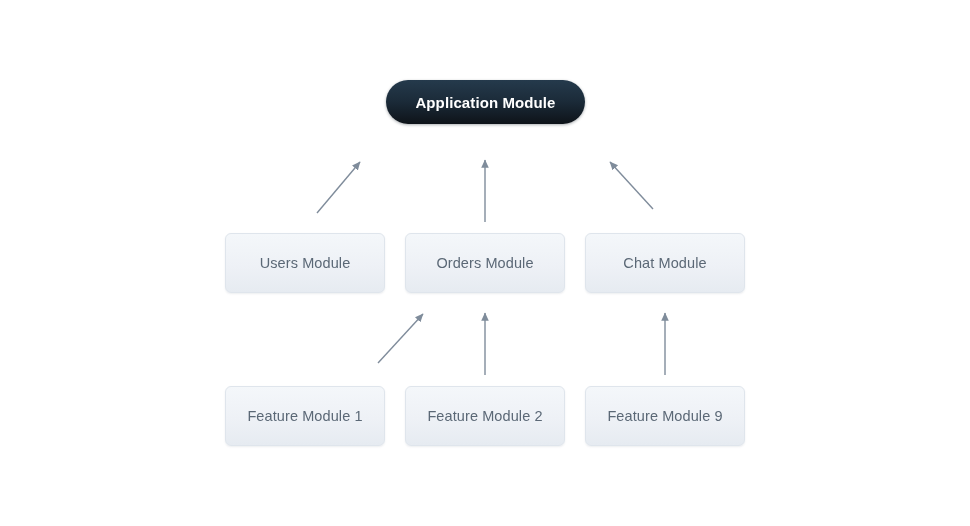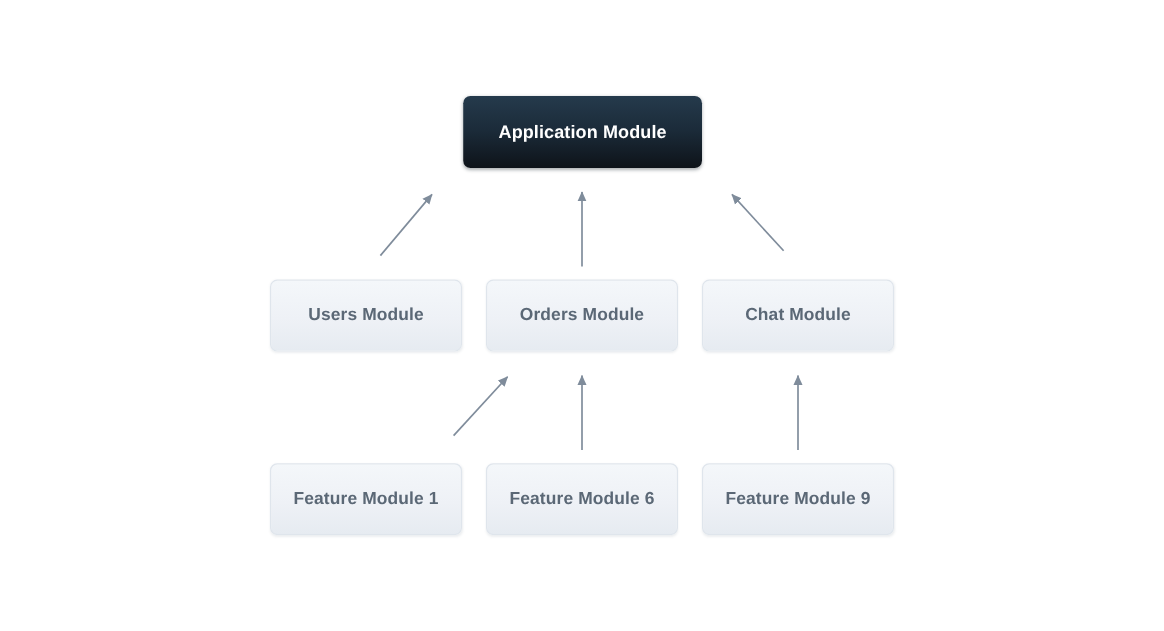--- a/index.html
+++ b/index.html
@@ -31,37 +31,38 @@
     box-sizing: border-box;
     display: flex;
     align-items: center;
     justify-content: center;
     text-align: center;
     border-radius: 6px;
     letter-spacing: 0.1px;
   }
   .node-root {
     width: 199px;
-    height: 60px;
+    height: 44px;
     left: 386px;
     top: 80px;
     background: linear-gradient(to bottom, #253a4c 0%, #1b2b39 48%, #0e1319 100%);
     color: #ffffff;
     font-size: 15px;
     font-weight: bold;
     box-shadow: 0 1px 3px rgba(15, 25, 35, 0.35);
+    border-radius: 27px;
   }
   .node-light {
     width: 160px;
     height: 60px;
     background: linear-gradient(to bottom, #f4f7fa 0%, #eef1f6 55%, #e6ebf1 100%);
     border: 1px solid #dfe5ec;
     color: #5b6876;
     font-size: 14.5px;
-    font-weight: bold;
+    font-weight: normal;
     box-shadow: 0 1px 2px rgba(100, 115, 135, 0.12);
   }
   .row-mid { top: 233px; }
   .row-bottom { top: 386px; text-align: right; }
   .col-1 { left: 225px; }
   .col-2 { left: 405px; }
   .col-3 { left: 585px; }
 </style>
 </head>
 <body>
@@ -102,20 +103,20 @@
 
   <div class="node node-light row-mid col-2">
     <span>Orders Module</span>
   </div>
 
   <div class="node node-light row-bottom col-1">
     <span>Feature Module 1</span>
   </div>
 
   <div class="node node-light row-bottom col-2">
-    <span>Feature Module 6</span>
+    <span>Feature Module 2</span>
   </div>
 
   <div class="node node-light row-bottom col-3">
     <span>Feature Module 9</span>
   </div>
 
 </div>
 
 </body></html>

